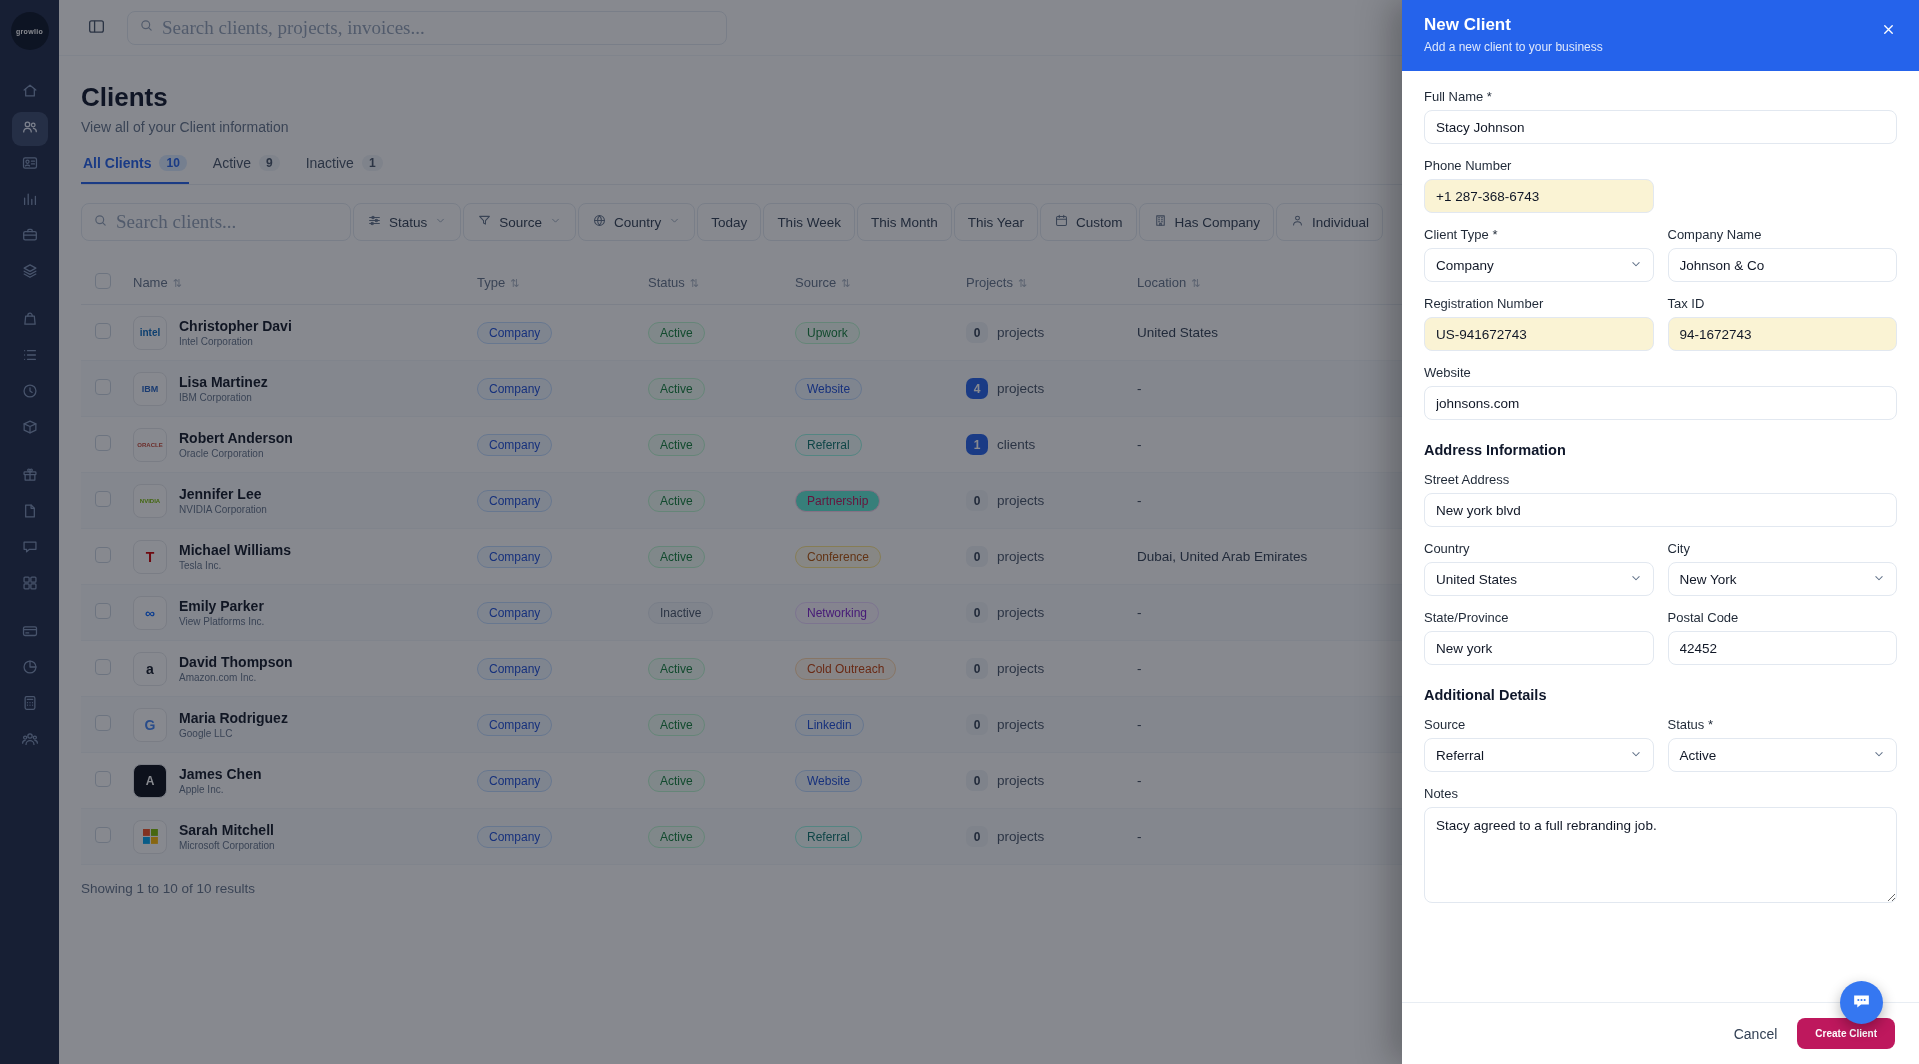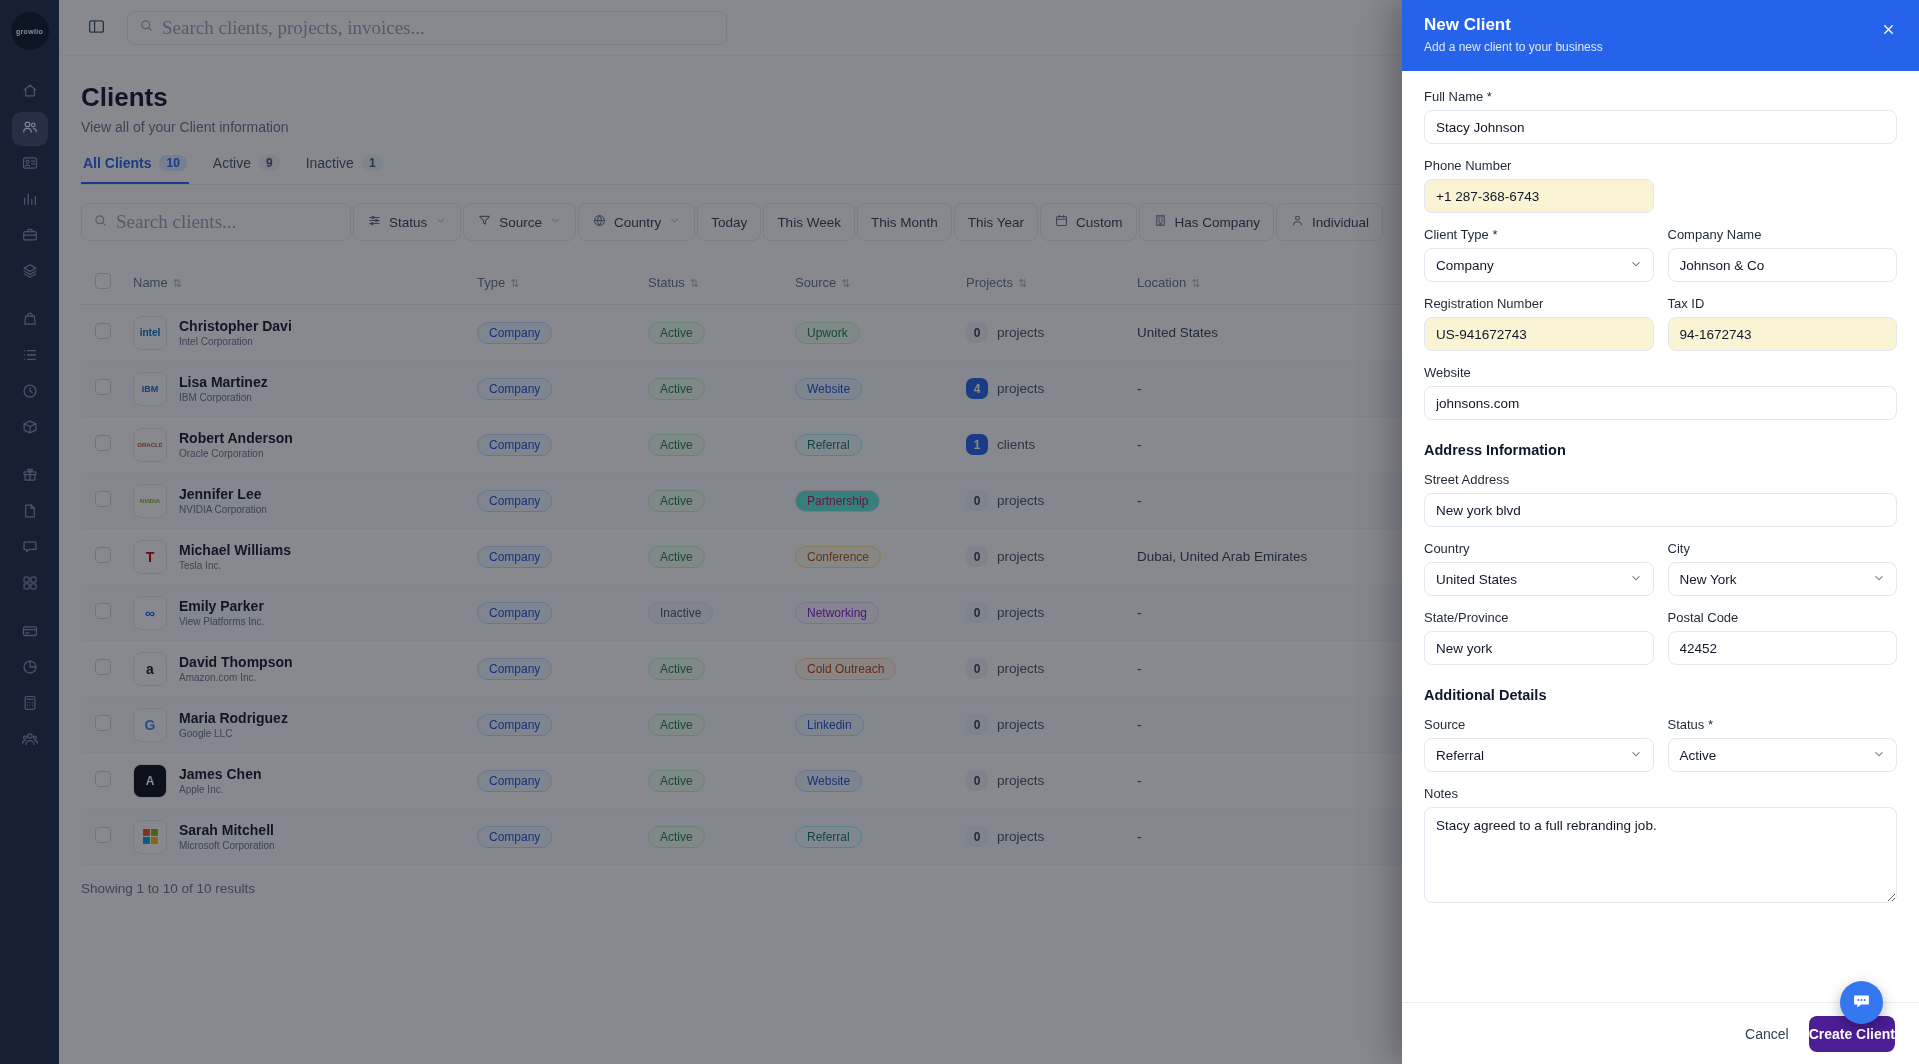--- a/index.html
+++ b/index.html
@@ -106,21 +106,21 @@
   .grid2 { display:grid; grid-template-columns:1fr 1fr; column-gap:14px; }
   .tin { width:100%; height:34px; border:1px solid #e2e8f0; border-radius:8px; padding:0 11px; font-size:13.5px; color:#111827; background:#fff; font-family:inherit; outline:none; }
   .tin.autofill { background:#faf3d4; }
   .select { width:100%; height:34px; border:1px solid #e2e8f0; border-radius:8px; padding:0 10px 0 11px; font-size:13.5px; color:#111827; background:#fff; display:flex; align-items:center; justify-content:space-between; cursor:pointer; }
   .select svg { width:14px; height:14px; fill:none; stroke:#64748b; stroke-width:1.5; stroke-linecap:round; stroke-linejoin:round; flex:none; }
   .dsection { font-size:14.5px; font-weight:700; color:#0f172a; margin-top:22px; }
   textarea.tin { height:96px; padding:8px 11px; resize:both; line-height:1.45; }
 
   .dfooter { height:62px; border-top:1px solid #e8edf3; display:flex; align-items:center; justify-content:flex-end; gap:20px; padding:0 24px; }
   .cancel-btn { background:none; border:none; font-size:14px; font-weight:500; color:#334155; cursor:pointer; font-family:inherit; }
-  .create-btn { background:#4c1d95; border:none; color:#fff; font-size:14px; font-weight:600; padding:10px 0; border-radius:8px; cursor:pointer; font-family:inherit; }
+  .create-btn { background:#be185d; border:none; color:#fff; font-size:10px; font-weight:600; padding:10px 18px; border-radius:8px; cursor:pointer; font-family:inherit; }
 
   .chat-widget { position:fixed; right:36px; bottom:40px; width:43px; height:43px; border-radius:50%; background:#3577f1; display:flex; align-items:center; justify-content:center; z-index:60; box-shadow:0 5px 14px rgba(0,0,0,.3); border:none; cursor:pointer; }
 </style>
 </head>
 <body>
 
 <nav class="sidebar">
   <div class="logo">growlio</div>
   <div class="sidegroups">
     <div class="sidegroup">

